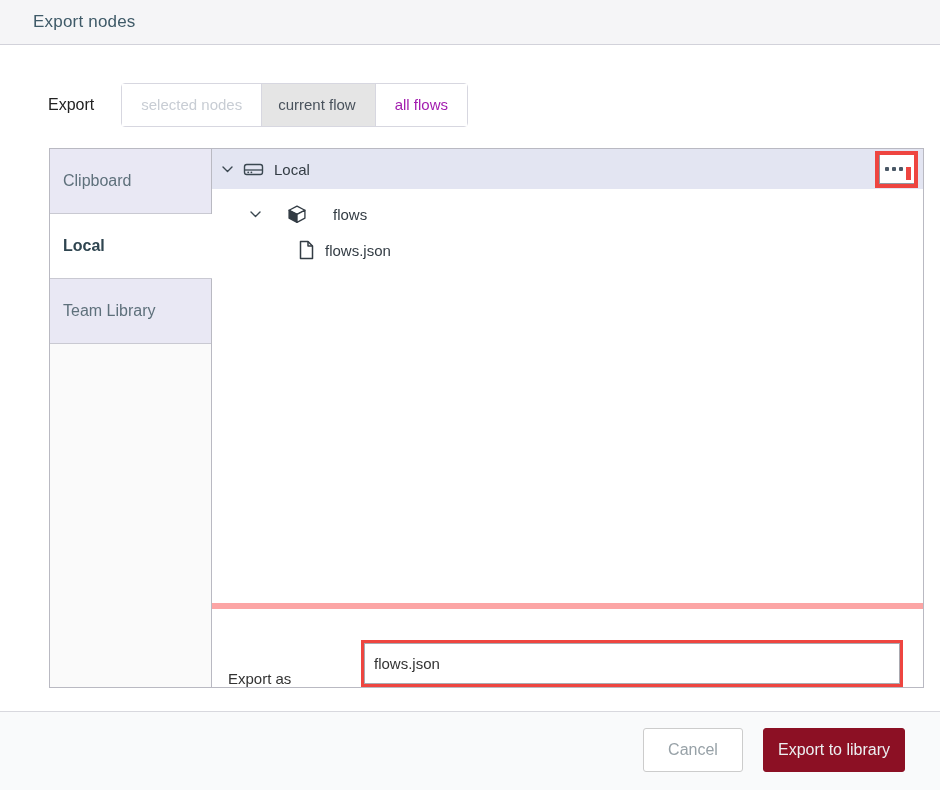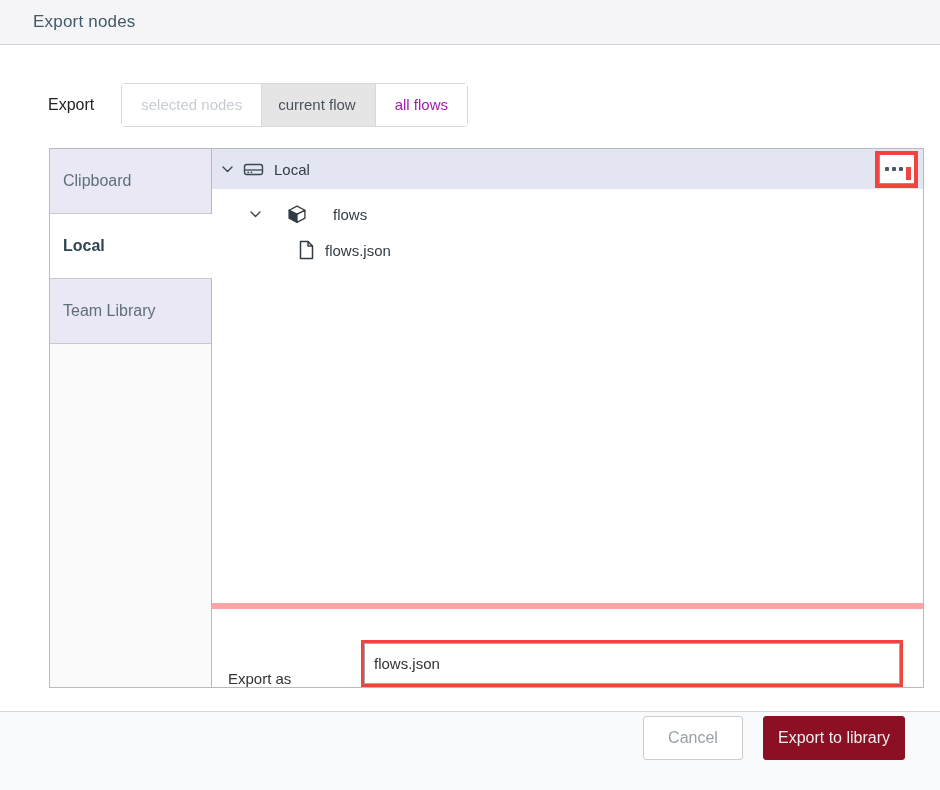--- a/index.html
+++ b/index.html
@@ -78,21 +78,21 @@
   .filename-input {
     width:100%; height:41px; border:1px solid #a9a9b0; font-size:15px;
     padding-left:9px; color:#333; font-family:"Liberation Sans", sans-serif;
     outline:none; background:#fff;
   }
   
   .footer {
     position:absolute; left:0; top:711px; width:940px; height:79px;
     background:#f9fafb; border-top:1px solid #d8d8de;
     display:flex; justify-content:flex-end; align-items:flex-start;
-    padding:4px 35px 0 0; gap:20px;
+    padding:16px 35px 0 0; gap:20px;
   }
   .cancel-btn {
     width:100px; height:44px; background:#fff; border:1px solid #cccccc;
     border-radius:3px; font-size:16px; color:#97a1a7; cursor:pointer;
     font-family:"Liberation Sans", sans-serif;
   }
   .primary-btn {
     width:142px; height:44px; background:#8c1024; border:1px solid #8c1024;
     border-radius:3px; font-size:16px; color:#eceff1; cursor:pointer;
     font-family:"Liberation Sans", sans-serif;

